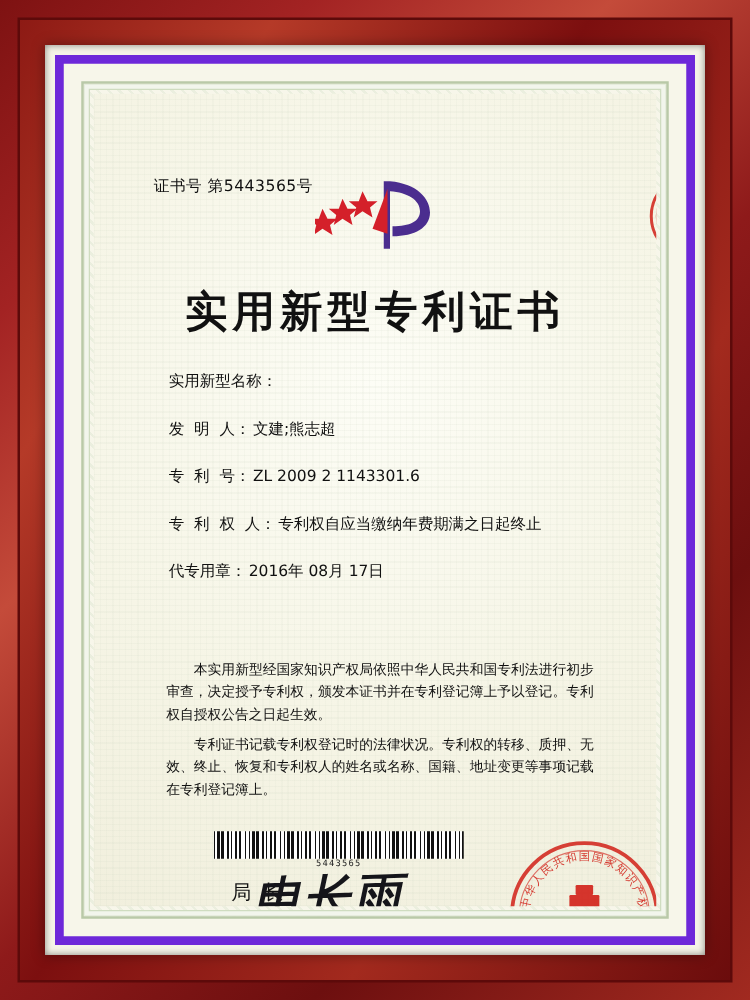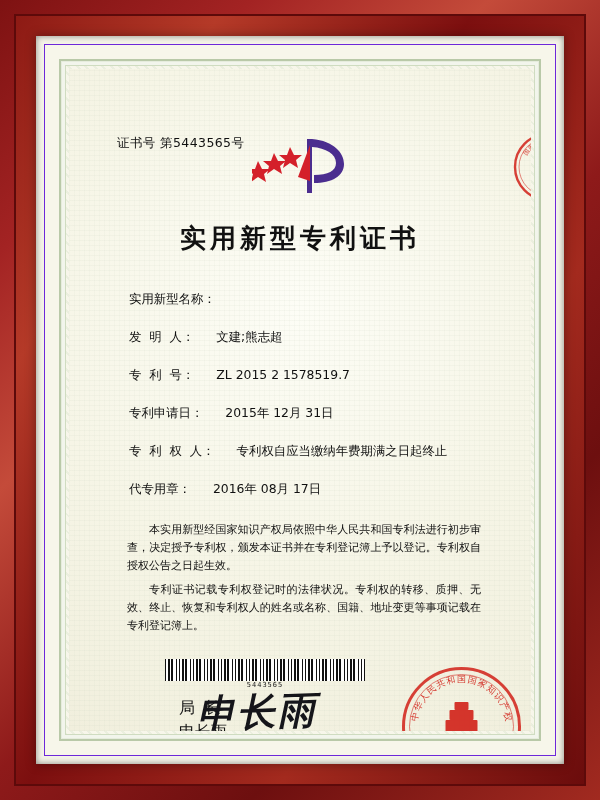--- a/index.html
+++ b/index.html
@@ -23,21 +23,21 @@
       linear-gradient(120deg,#8d1a14 0%,#b53a28 20%,#7c0f0f 45%,#a32a1e 70%,#6b0c0c 100%);
   }
   .mat{
     position:absolute;left:36px;top:36px;right:36px;bottom:36px;
     background:#f4f3e7;
     box-shadow:0 0 6px rgba(0,0,0,.45) inset, 0 0 10px rgba(0,0,0,.35);
   }
   .cert{
     position:absolute;left:8px;top:8px;right:8px;bottom:8px;
     background:#f7f6ea;
-    border:1px solid #6d28d9;
+    border:7px solid #6d28d9;
     overflow:hidden;
   }
   
   .guilloche{
     position:absolute;left:14px;top:14px;right:14px;bottom:14px;
     border:2px solid #b9c9a8;
     box-shadow:0 0 0 1px #e6ecdd inset, 0 0 0 4px #f2f5ec inset, 0 0 0 5px #cfdcc0 inset;
     background:
       repeating-linear-gradient(45deg, rgba(180,205,170,.18) 0 2px, rgba(255,255,255,0) 2px 6px);
     pointer-events:none;
@@ -60,31 +60,30 @@
     position:absolute;left:48px;top:66px;
     font-size:12.5px;color:#111;letter-spacing:.4px;
     font-family:"DejaVu Sans","Liberation Sans",sans-serif;
   }
   .logo{
     position:absolute;left:50%;top:62px;transform:translateX(-50%);
     width:96px;height:70px;
   }
   .title{
     position:absolute;left:0;right:0;top:152px;text-align:center;
-    font-size:26px;font-weight:bold;letter-spacing:4px;color:#111;
+    font-size:34px;font-weight:bold;letter-spacing:4px;color:#111;
     font-family:"DejaVu Sans","Liberation Sans",sans-serif;
   }
   .fields{
     position:absolute;left:60px;right:48px;top:222px;
   }
   .field{
     display:flex;align-items:baseline;margin-bottom:21px;
     font-size:12.4px;color:#111;
     font-family:"DejaVu Sans","Liberation Sans",sans-serif;
-    gap:20px;
   }
   .field .lbl{white-space:pre;}
   .field .val{margin-left:2px;}
   .body-text{
     position:absolute;left:58px;right:50px;top:452px;
     font-size:11px;line-height:1.62;color:#111;text-align:justify;
     font-family:"DejaVu Sans","Liberation Sans",sans-serif;
   }
   .body-text p{margin:0 0 7px 0;text-indent:22px;}
   .barcode{
@@ -170,25 +169,21 @@
         <div class="fields">
           <div class="field">
             <span class="lbl">实用新型名称：</span>
           </div>
           <div class="field">
             <span class="lbl">发  明  人：</span>
             <span class="val">文建;熊志超</span>
           </div>
           <div class="field">
             <span class="lbl">专  利  号：</span>
-            <span class="val">ZL 2015 2 1578519.7</span>
-          </div>
-          <div class="field">
-            <span class="lbl">专利申请日：</span>
-            <span class="val">2015年 12月 31日</span>
+            <span class="val">ZL 2009 2 1143301.6</span>
           </div>
           <div class="field">
             <span class="lbl">专  利  权  人：</span>
             <span class="val">专利权自应当缴纳年费期满之日起终止</span>
           </div>
           <div class="field">
             <span class="lbl">代专用章：</span>
             <span class="val">2016年 08月 17日</span>
           </div>
         </div>

